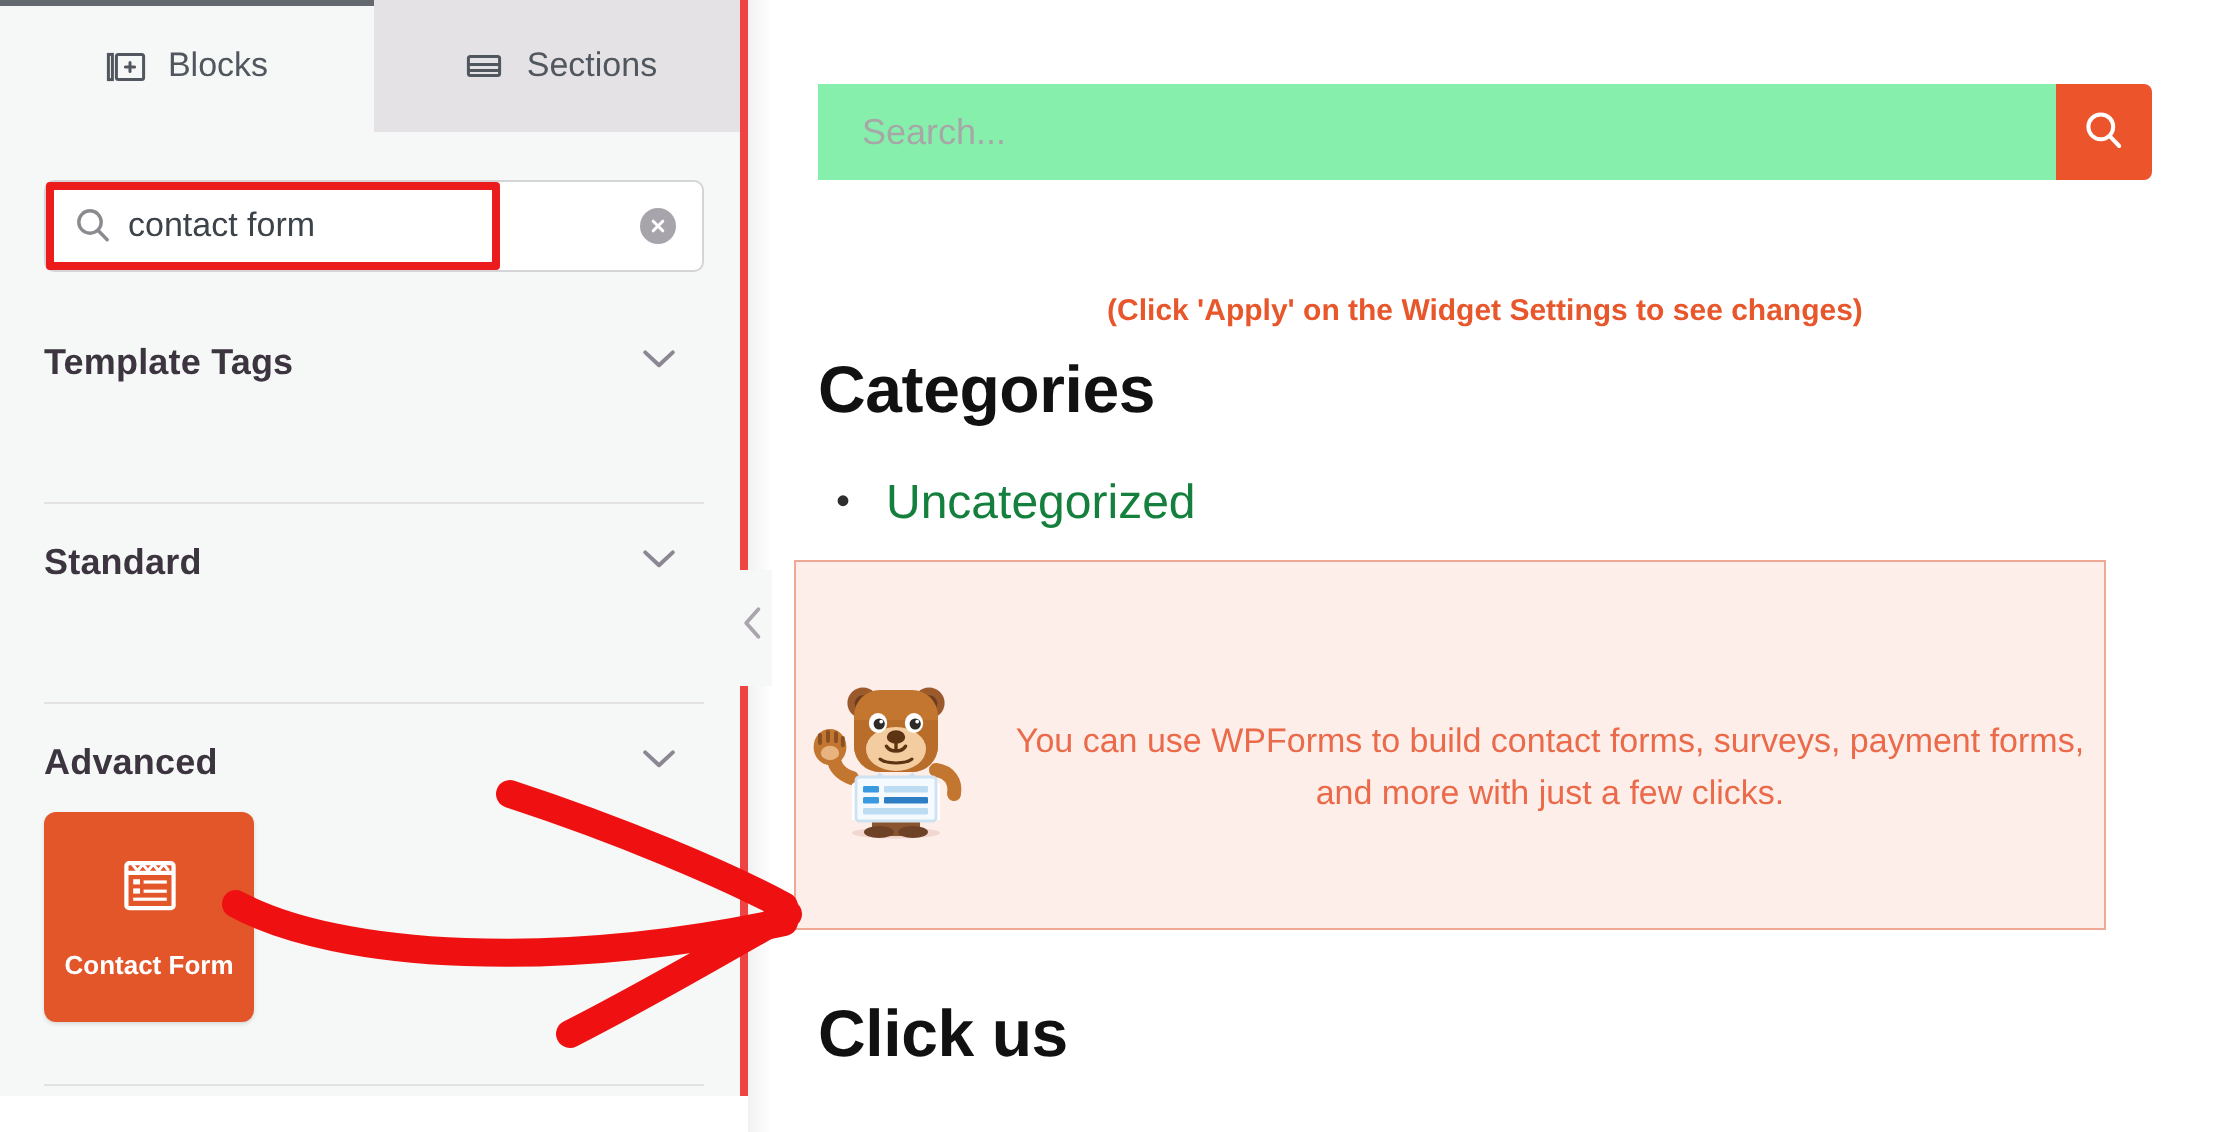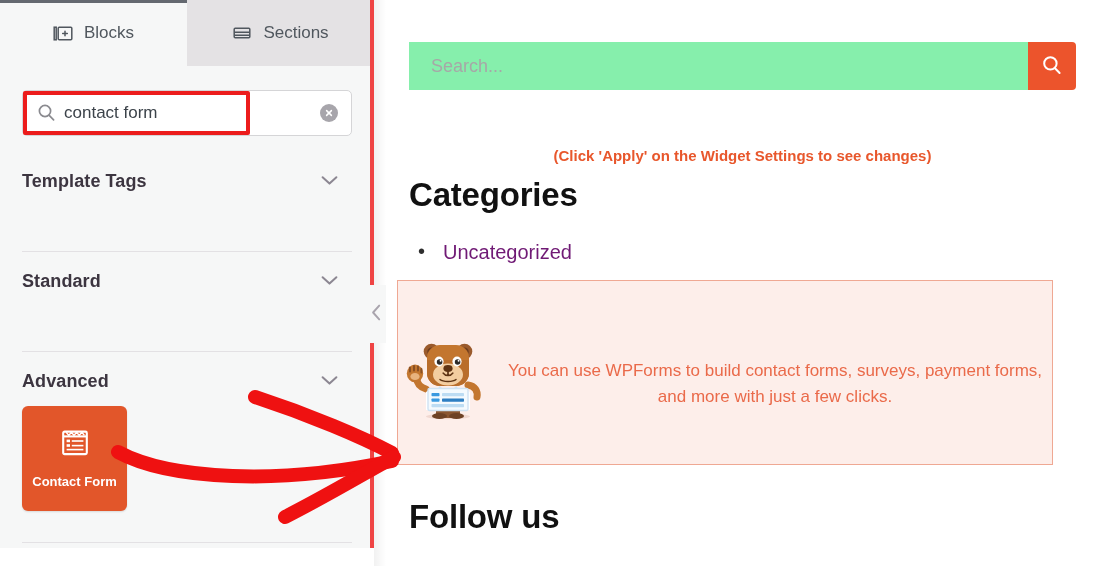--- a/index.html
+++ b/index.html
@@ -257,22 +257,22 @@
   .pv-h2.follow { top: 498px; }
 
   .pv-list {
     position: absolute;
     left: 34px; top: 239px;
     list-style: none;
   }
   .pv-list li {
     position: relative;
     padding-left: 34px;
-    font-size: 20px;
-    color: #701a75;
+    font-size: 24px;
+    color: #15803d;
     line-height: 26px;
   }
   .pv-list li::before {
     content: "•";
     position: absolute;
     left: 9px; top: -1px;
     font-size: 20px;
     color: #2e2e2e;
   }
 
@@ -500,21 +500,21 @@
           <rect x="33.5" y="53" width="8" height="3.3" rx=".7" fill="#3a9ae0"></rect>
           <rect x="44" y="53" width="22" height="3.3" rx=".7" fill="#bcdcf3"></rect>
           <rect x="33.5" y="58.5" width="8" height="3.3" rx=".7" fill="#3a9ae0"></rect>
           <rect x="44" y="58.5" width="22" height="3.3" rx=".7" fill="#2d7ec2"></rect>
           <rect x="33.5" y="64" width="32.5" height="3.3" rx=".7" fill="#bcdcf3"></rect>
         </svg>
       </span>
       <div class="promo-text">You can use WPForms to build contact forms, surveys, payment forms, and more with just a few clicks.</div>
     </div>
 
-    <div class="pv-h2 follow">Follow us</div>
+    <div class="pv-h2 follow">Click us</div>
   </div>
 
   <svg class="arrow-anno" viewBox="0 0 340 180">
     <g fill="none" stroke="#ef1111" stroke-width="14" stroke-linecap="round" stroke-linejoin="round">
       <path d="M18 77 C 70 105, 180 110, 292 86"></path>
       <path d="M155 22 C 210 40, 262 62, 292 78"></path>
       <path d="M185 142 C 232 118, 268 96, 294 82"></path>
     </g>
   </svg>
 

